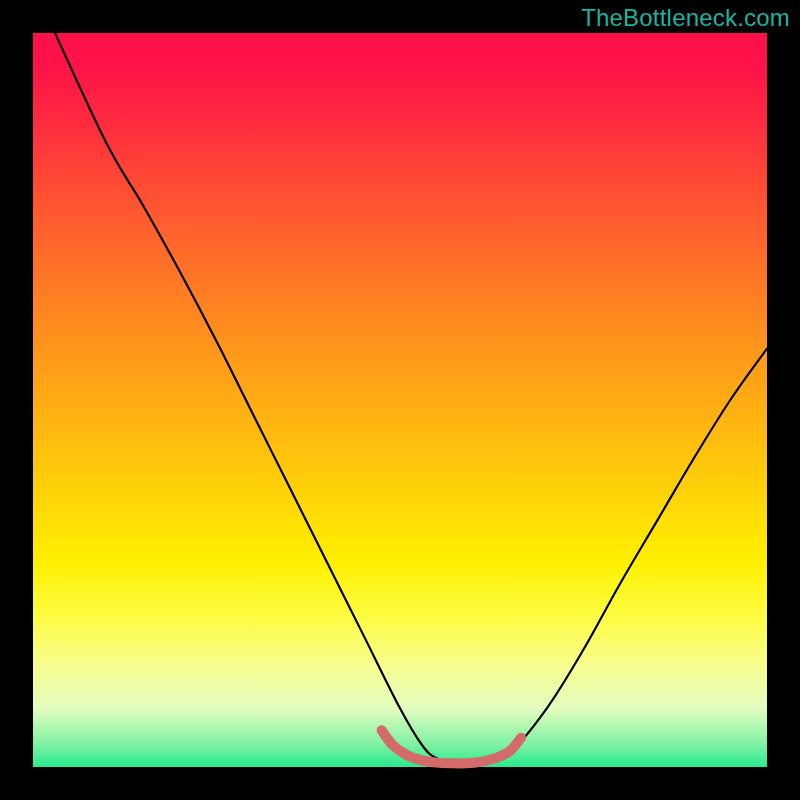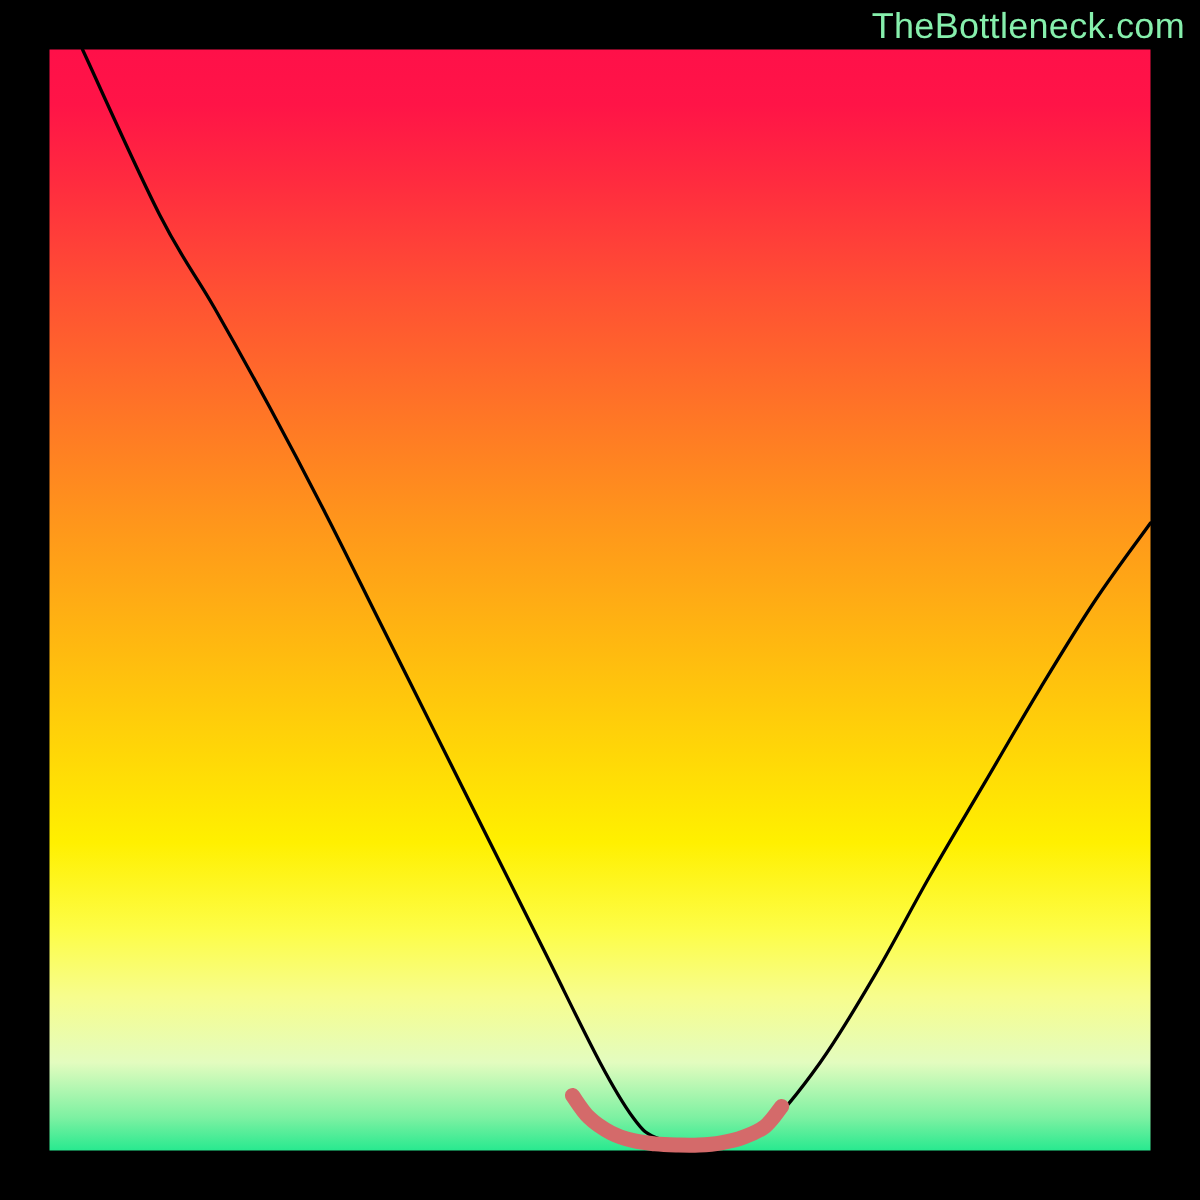--- a/index.html
+++ b/index.html
@@ -45,21 +45,21 @@
     width: 734px;
     height: 734px;
     overflow: visible;
   }
   .watermark {
     position: absolute;
     top: 4px;
     right: 10px;
     font-family: Arial, Helvetica, sans-serif;
     font-size: 24px;
-    color: #86efac;
+    color: #14b8a6;
     font-weight: 500;
     letter-spacing: 0.2px;
   }
 </style>
 </head>
 <body>
 
 <div class="stage">
 
   <div class="plot-area"></div>

